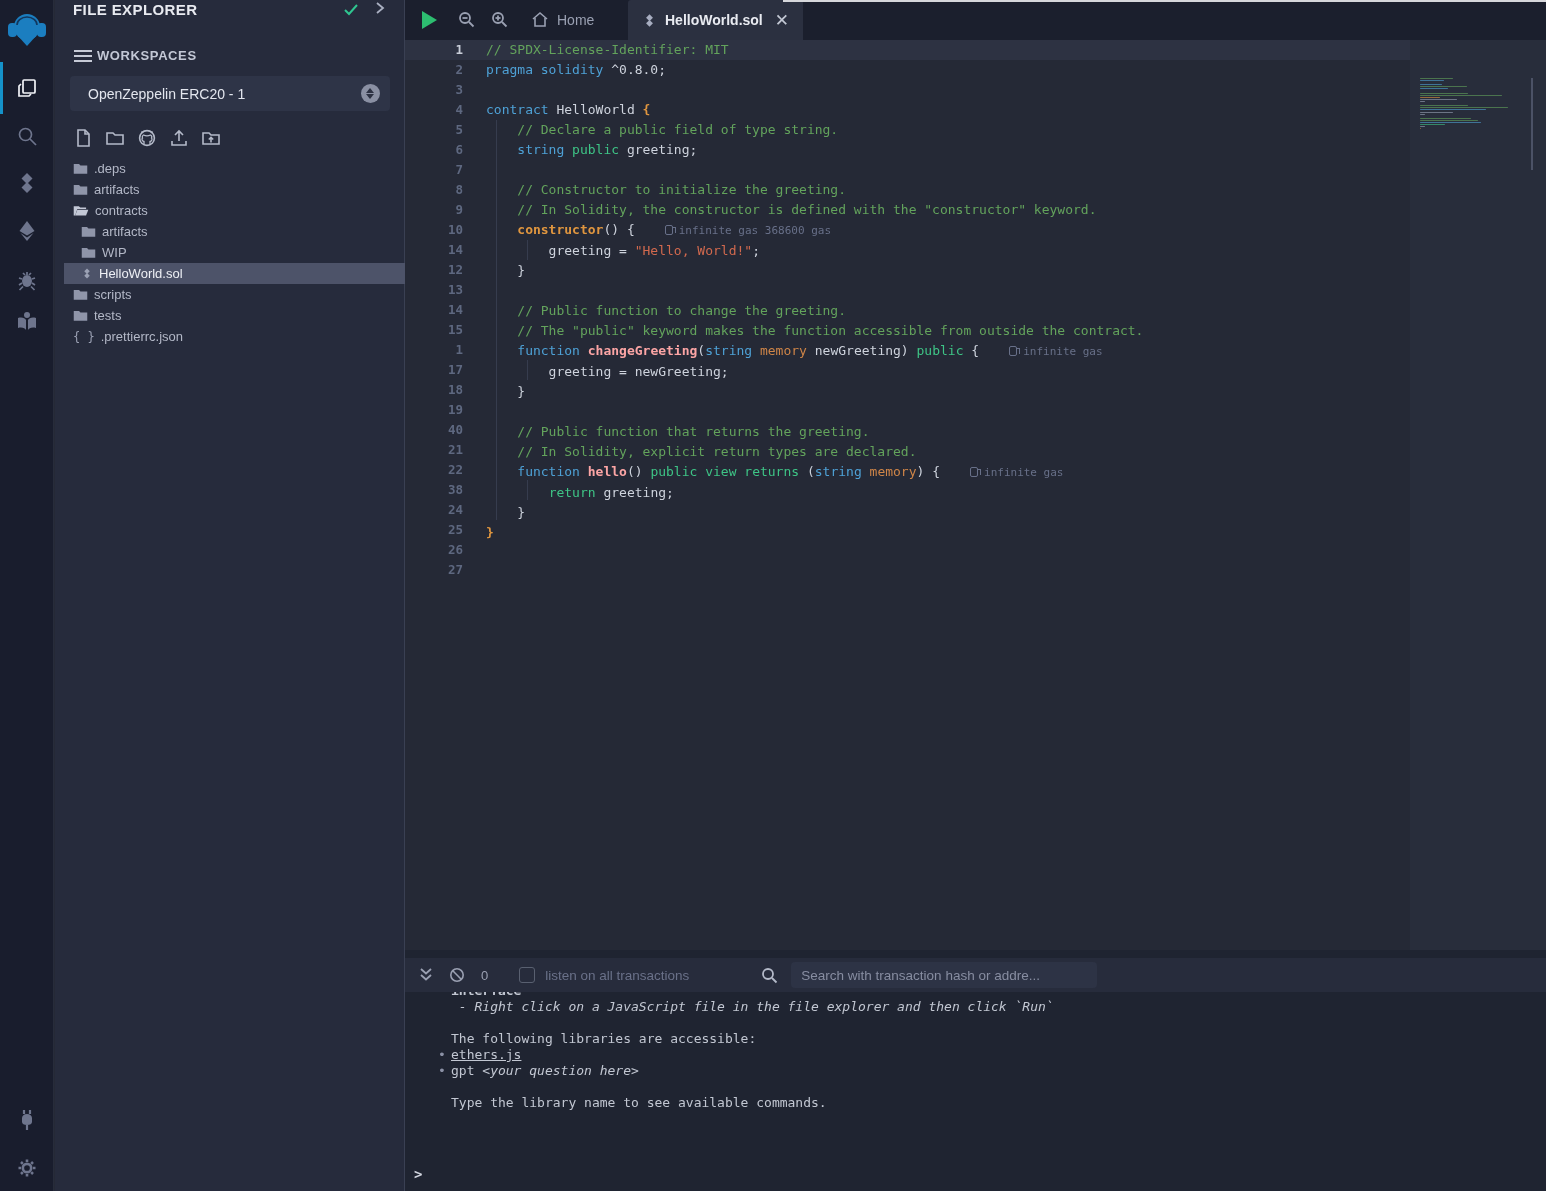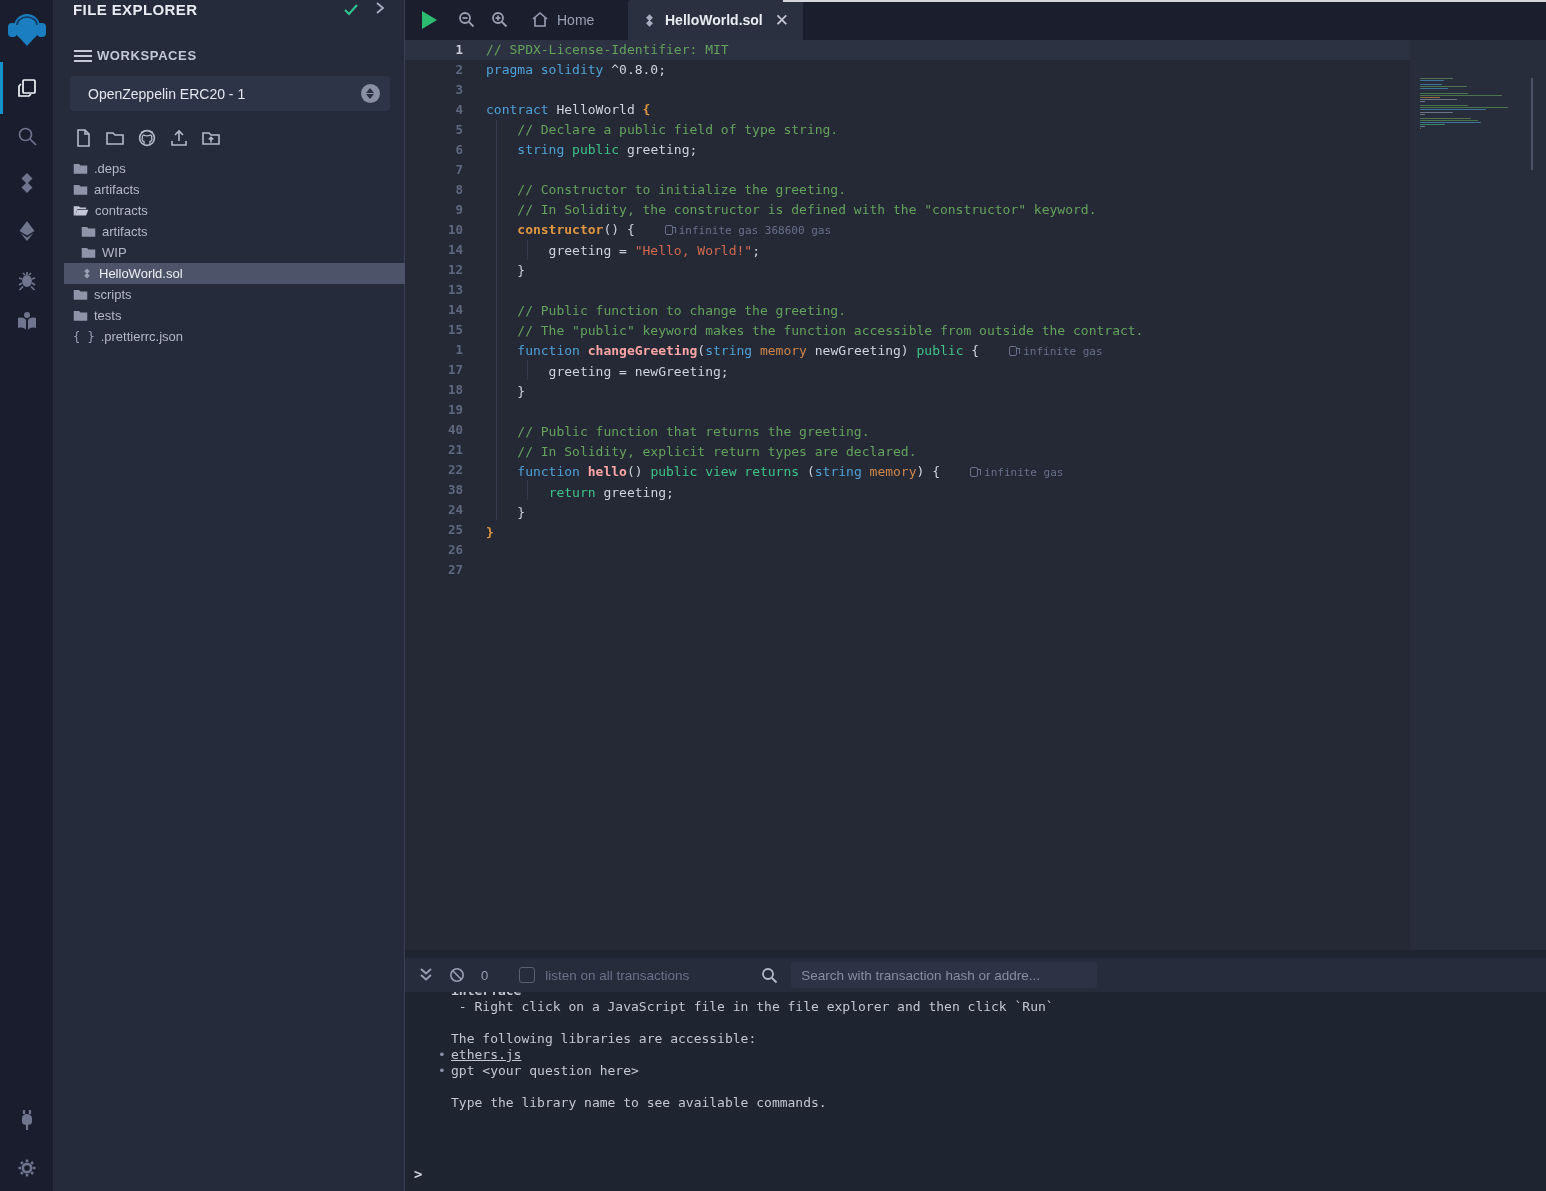--- a/index.html
+++ b/index.html
@@ -89,21 +89,21 @@
                 background:transparent; cursor:pointer; }
   .term-check-label { color:#6a7189; font-size:13.5px; margin-left:10px; }
   .term-input { width:306px; height:26px; background:#2d3345; border:none; border-radius:4px;
                 color:#c7ccd8; font-size:13.5px; padding:0 10px; outline:none; }
   .term-input::placeholder { color:#878da1; }
   .term-body { position:absolute; left:0; top:42px; width:1141px; height:150px; overflow:hidden;
                font-family:"DejaVu Sans Mono", monospace; font-size:13px; line-height:16px;
                color:#c2c7d2; padding-left:46px; }
   .term-body .tline { white-space:pre; }
   .term-body .clip { margin-top:-9px; font-weight:700; }
-  .term-body .it { }
+  .term-body .it { font-style:italic; }
   .term-body .un { text-decoration:underline; cursor:pointer; }
   .term-body .bullet { position:relative; }
   .term-body .bullet:before { content:"\2022"; position:absolute; left:-13px; color:#8b91a5; }
   .term-prompt { position:absolute; left:9px; top:216px; font-family:"DejaVu Sans Mono", monospace;
                  font-size:14px; font-weight:700; color:#d0d4de; }
 </style>
 </head>
 <body>
 
 <div class="app">

